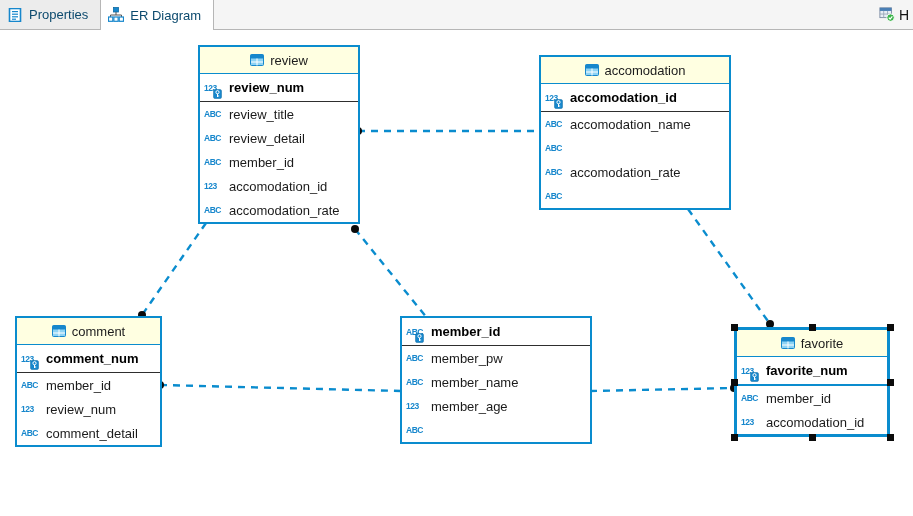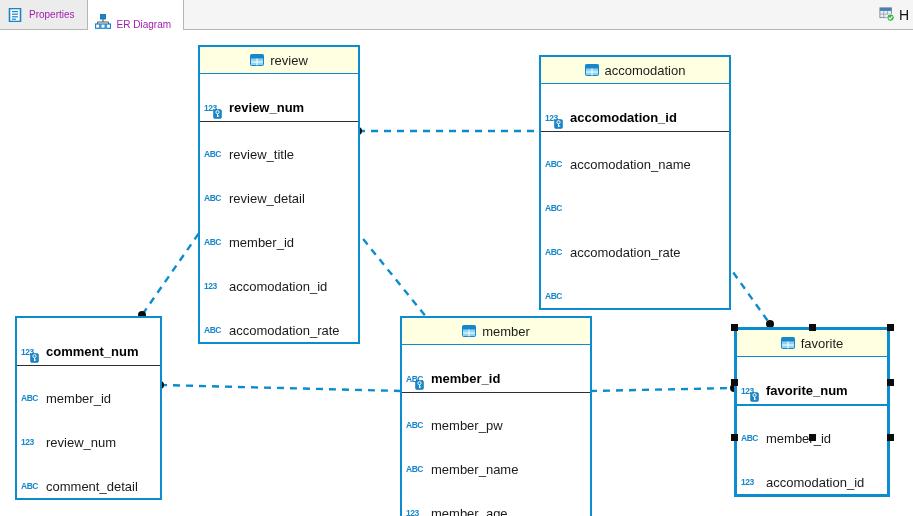--- a/index.html
+++ b/index.html
@@ -8,45 +8,45 @@
     font-family:"Liberation Sans",sans-serif;color:#1a1a1a;
   }
   
   .tabbar{
     position:absolute;top:0;left:0;width:913px;height:29px;
     background:#f5f5f5;border-bottom:1px solid #b6b6b6;
     display:flex;align-items:stretch;z-index:5;
   }
   .tab{
     display:flex;align-items:center;gap:6px;padding:0 12px 0 7px;
-    font-size:10px;color:#a21caf;cursor:default;height:29px;box-sizing:border-box;
+    font-size:13px;color:#0c4a6e;cursor:default;height:29px;box-sizing:border-box;
   }
   .tab.inactive{background:#ececec;border-right:1px solid #b6b6b6;}
   .tab.active{
-    background:#ffffff;border-right:1px solid #b6b6b6;height:30px;align-items:flex-end;
+    background:#ffffff;border-right:1px solid #b6b6b6;height:30px;
   }
   .tabicon{display:inline-flex;width:16px;height:16px;align-items:center;justify-content:center;}
   .tabbar-right{position:absolute;right:0;top:0;height:29px;display:flex;align-items:center;}
   .clipped-label{font-size:14px;color:#111;margin-left:4px;width:14px;overflow:hidden;}
   
   .canvas{position:absolute;left:0;top:0;width:913px;height:368px;background:transparent;}
   #rel-svg{position:absolute;left:0;top:0;width:913px;height:516px;pointer-events:none;}
   
   .erd-table{
     position:absolute;background:#ffffff;border:2px solid #0a8cce;box-sizing:content-box;
   }
   .erd-table.selected{border-width:3px;}
   .erd-header{
     height:26px;background:#ffffe1;border-bottom:1px solid #0a8cce;
     display:flex;align-items:center;justify-content:center;gap:6px;
     font-size:13px;color:#1c1c1c;
   }
   .erd-row{
     height:24px;display:flex;align-items:center;gap:5px;padding:0 6px 0 4px;
-    font-size:13px;white-space:nowrap;color:#1b1b1b;background:#fff;margin-top:20px;
+    font-size:13px;white-space:nowrap;color:#1b1b1b;background:#fff;
   }
   .erd-row.pk{height:27px;font-weight:bold;border-bottom:1px solid #2e2e2e;color:#000;}
   .erd-table.selected .erd-row.pk{border-bottom:2px solid #0a8cce;}
   .ticon{
     position:relative;display:inline-flex;width:20px;min-width:20px;height:14px;
     align-items:center;justify-content:flex-start;
   }
   .ticon .glyph{
     font-size:8.5px;font-weight:bold;color:#1787cc;letter-spacing:-0.5px;line-height:10px;
   }
@@ -223,65 +223,65 @@
           </span>
           <span>accomodation_rate</span>
         </div>
         <div class="erd-row">
           <span class="ticon">
             <span class="glyph">ABC</span>
           </span>
         </div>
       </div>
       <div class="erd-table" style="left: 15px; top: 316px; width: 143px;">
-        <div class="erd-row pk">
-          <span class="ticon">
-            <span class="glyph">123</span>
-            <span class="keybadge">
-              <svg viewBox="0 0 9 10" class="keybadge">
-                <rect x="0.5" y="0.5" width="8" height="9" rx="1.5" fill="#1787cc" stroke="#0e6aa2" stroke-width="0.5"></rect>
-                <circle cx="4.5" cy="3.2" r="1.6" fill="none" stroke="#fff" stroke-width="1"></circle>
-                <line x1="4.5" y1="4.8" x2="4.5" y2="8" stroke="#fff" stroke-width="1"></line>
-                <line x1="4.5" y1="7" x2="6.2" y2="7" stroke="#fff" stroke-width="1"></line>
-              </svg>
-            </span>
-          </span>
-          <span>comment_num</span>
-        </div>
-        <div class="erd-row">
-          <span class="ticon">
-            <span class="glyph">ABC</span>
-          </span>
-          <span>member_id</span>
-        </div>
-        <div class="erd-row">
-          <span class="ticon">
-            <span class="glyph">123</span>
-          </span>
-          <span>review_num</span>
-        </div>
-        <div class="erd-row">
-          <span class="ticon">
-            <span class="glyph">ABC</span>
-          </span>
-          <span>comment_detail</span>
-        </div>
-      </div>
-      <div class="erd-table" style="left: 400px; top: 316px; width: 188px;">
         <div class="erd-header">
           <span class="tbl-glyph">
             <svg width="14" height="12" viewBox="0 0 14 12">
               <rect x="0.5" y="0.5" width="13" height="11" rx="1" fill="#8ed3f4" stroke="#1787cc" stroke-width="1"></rect>
               <rect x="0.5" y="0.5" width="13" height="4" rx="1" fill="#1787cc"></rect>
               <line x1="7" y1="4.5" x2="7" y2="11.5" stroke="#ffffff" stroke-width="1"></line>
               <line x1="1" y1="8" x2="13" y2="8" stroke="#ffffff" stroke-width="1"></line>
             </svg>
           </span>
-          <span>member</span>
-        </div>
+          <span>comment</span>
+        </div>
+        <div class="erd-row pk">
+          <span class="ticon">
+            <span class="glyph">123</span>
+            <span class="keybadge">
+              <svg viewBox="0 0 9 10" class="keybadge">
+                <rect x="0.5" y="0.5" width="8" height="9" rx="1.5" fill="#1787cc" stroke="#0e6aa2" stroke-width="0.5"></rect>
+                <circle cx="4.5" cy="3.2" r="1.6" fill="none" stroke="#fff" stroke-width="1"></circle>
+                <line x1="4.5" y1="4.8" x2="4.5" y2="8" stroke="#fff" stroke-width="1"></line>
+                <line x1="4.5" y1="7" x2="6.2" y2="7" stroke="#fff" stroke-width="1"></line>
+              </svg>
+            </span>
+          </span>
+          <span>comment_num</span>
+        </div>
+        <div class="erd-row">
+          <span class="ticon">
+            <span class="glyph">ABC</span>
+          </span>
+          <span>member_id</span>
+        </div>
+        <div class="erd-row">
+          <span class="ticon">
+            <span class="glyph">123</span>
+          </span>
+          <span>review_num</span>
+        </div>
+        <div class="erd-row">
+          <span class="ticon">
+            <span class="glyph">ABC</span>
+          </span>
+          <span>comment_detail</span>
+        </div>
+      </div>
+      <div class="erd-table" style="left: 400px; top: 316px; width: 188px;">
         <div class="erd-row pk">
           <span class="ticon">
             <span class="glyph">ABC</span>
             <span class="keybadge">
               <svg viewBox="0 0 9 10" class="keybadge">
                 <rect x="0.5" y="0.5" width="8" height="9" rx="1.5" fill="#1787cc" stroke="#0e6aa2" stroke-width="0.5"></rect>
                 <circle cx="4.5" cy="3.2" r="1.6" fill="none" stroke="#fff" stroke-width="1"></circle>
                 <line x1="4.5" y1="4.8" x2="4.5" y2="8" stroke="#fff" stroke-width="1"></line>
                 <line x1="4.5" y1="7" x2="6.2" y2="7" stroke="#fff" stroke-width="1"></line>
               </svg>

